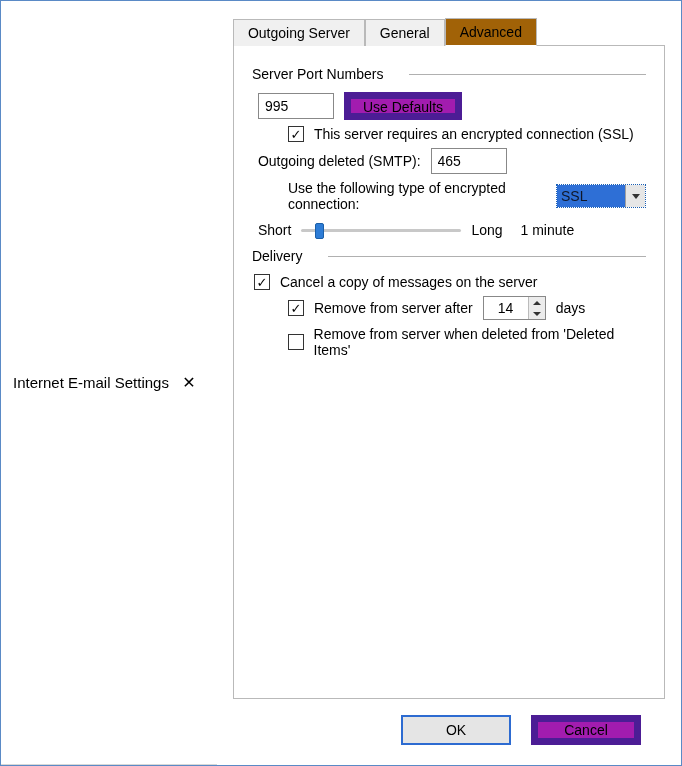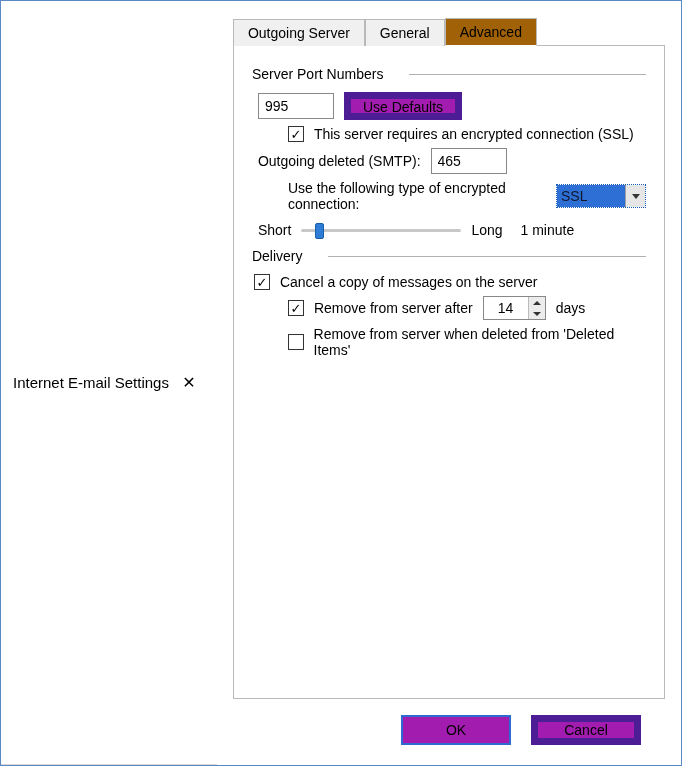--- a/index.html
+++ b/index.html
@@ -208,21 +208,21 @@
     border-top: 4px solid #333;
   }
 
   .footer {
     display: flex;
     justify-content: flex-end;
     gap: 20px;
     padding: 16px 24px 20px 0;
   }
   .footer .btn { width: 110px; height: 30px; }
-  .btn.primary { border: 2px solid #2d6bd1; background: #a21caf; }
+  .btn.primary { border: 2px solid #2d6bd1; background: #e5e5e5; }
 
   .cursor {
     position: absolute;
     pointer-events: none;
     font-size: 20px;
   }
 </style>
 </head>
 <body>
 

